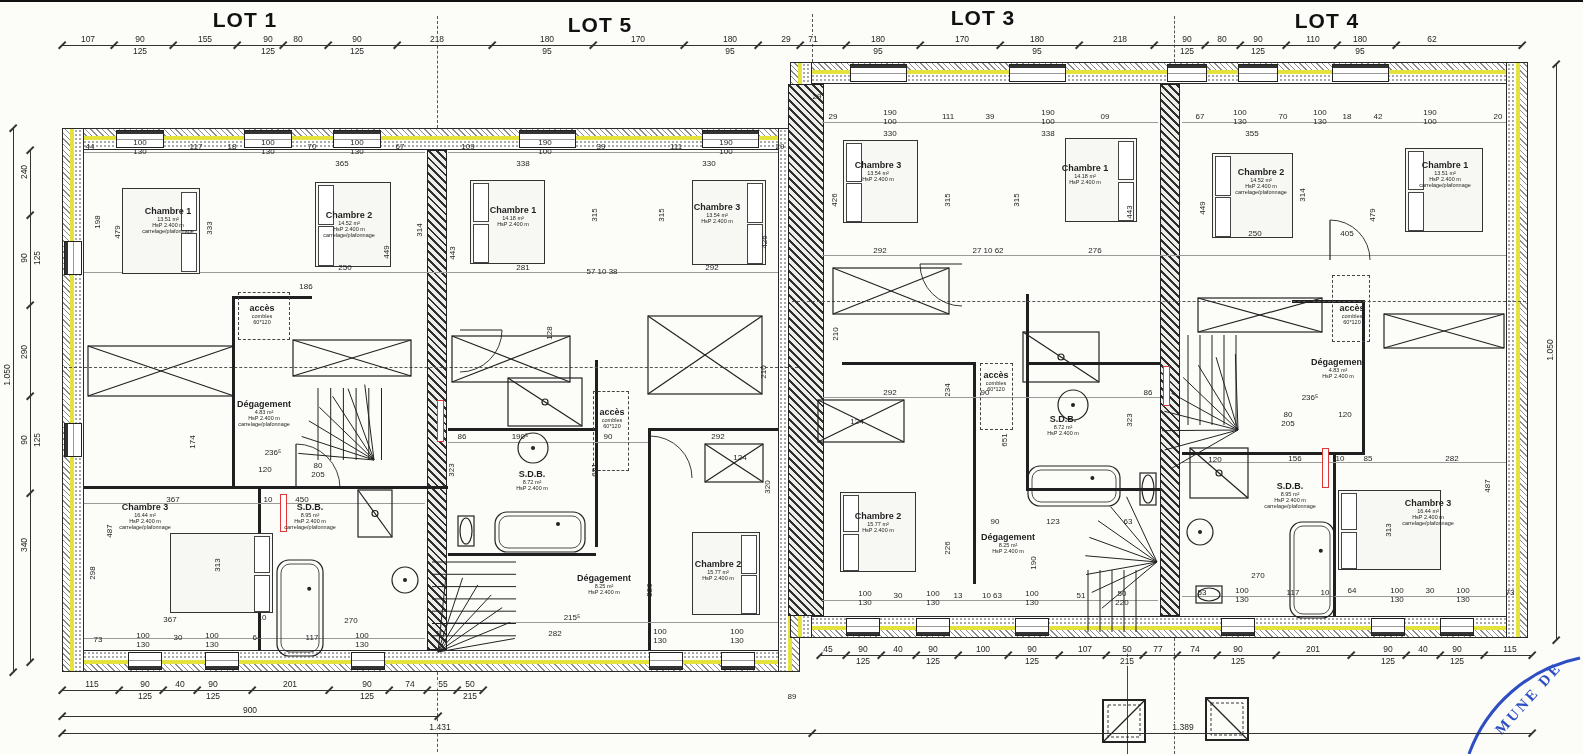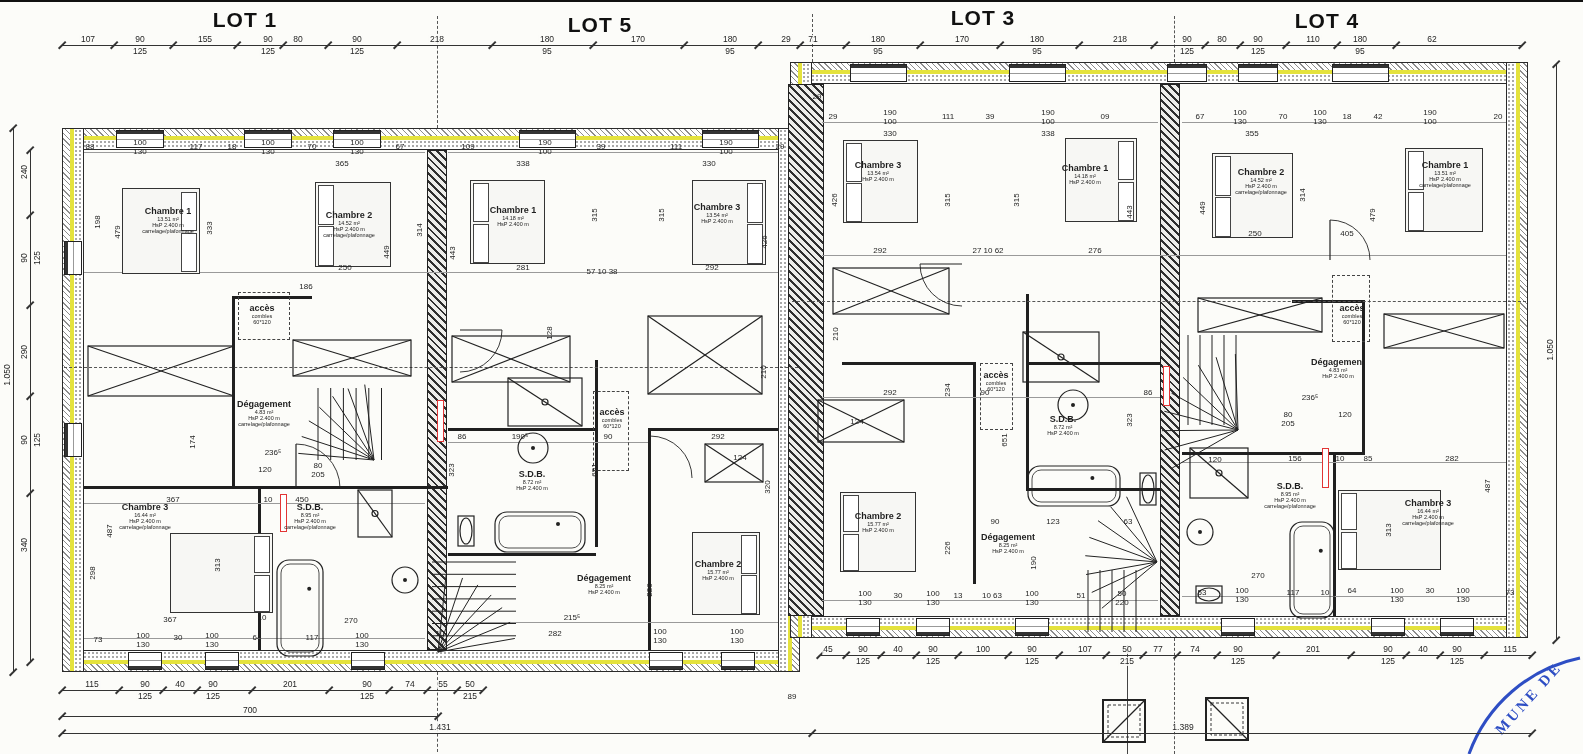--- a/index.html
+++ b/index.html
@@ -486,28 +486,28 @@
     <div class="tick" style="left: 13px; top: 128px;"></div>
     <div class="tick" style="left: 13px; top: 672px;"></div>
     <div class="dim dimr" style="left: 7px; top: 375px;">1.050</div>
     <div class="chain-line" style="left: 1556px; top: 64px; width: 1px; height: 576px;"></div>
     <div class="tick" style="left: 1556px; top: 64px;"></div>
     <div class="tick" style="left: 1556px; top: 640px;"></div>
     <div class="dim dimr" style="left: 1550px; top: 350px;">1.050</div>
     <div class="chain-line" style="left: 62px; top: 716px; width: 376px; height: 1px;"></div>
     <div class="tick" style="left: 62px; top: 716px;"></div>
     <div class="tick" style="left: 438px; top: 716px;"></div>
-    <div class="dim" style="left: 250px; top: 715px;">700</div>
+    <div class="dim" style="left: 250px; top: 715px;">900</div>
     <div class="chain-line" style="left: 62px; top: 733px; width: 1470px; height: 1px;"></div>
     <div class="tick" style="left: 62px; top: 733px;"></div>
     <div class="tick" style="left: 1532px; top: 733px;"></div>
     <div class="dim" style="left: 440px; top: 732px;">1.431</div>
     <div class="tick" style="left: 811.5px; top: 733px;"></div>
     <div class="dim" style="left: 1183px; top: 732px;">1.389</div>
-    <div class="ann" style="left: 90px; top: 147px;">88</div>
+    <div class="ann" style="left: 90px; top: 147px;">44</div>
     <div class="ann" style="left: 140px; top: 147px;">100<br>130</div>
     <div class="ann" style="left: 196px; top: 147px;">117</div>
     <div class="ann" style="left: 232px; top: 147px;">18</div>
     <div class="ann" style="left: 268px; top: 147px;">100<br>130</div>
     <div class="ann" style="left: 312px; top: 147px;">70</div>
     <div class="ann" style="left: 357px; top: 147px;">100<br>130</div>
     <div class="ann" style="left: 400px; top: 147px;">67</div>
     <div class="ann" style="left: 468px; top: 147px;">109</div>
     <div class="ann" style="left: 545px; top: 147px;">190<br>100</div>
     <div class="ann" style="left: 601px; top: 147px;">39</div>

